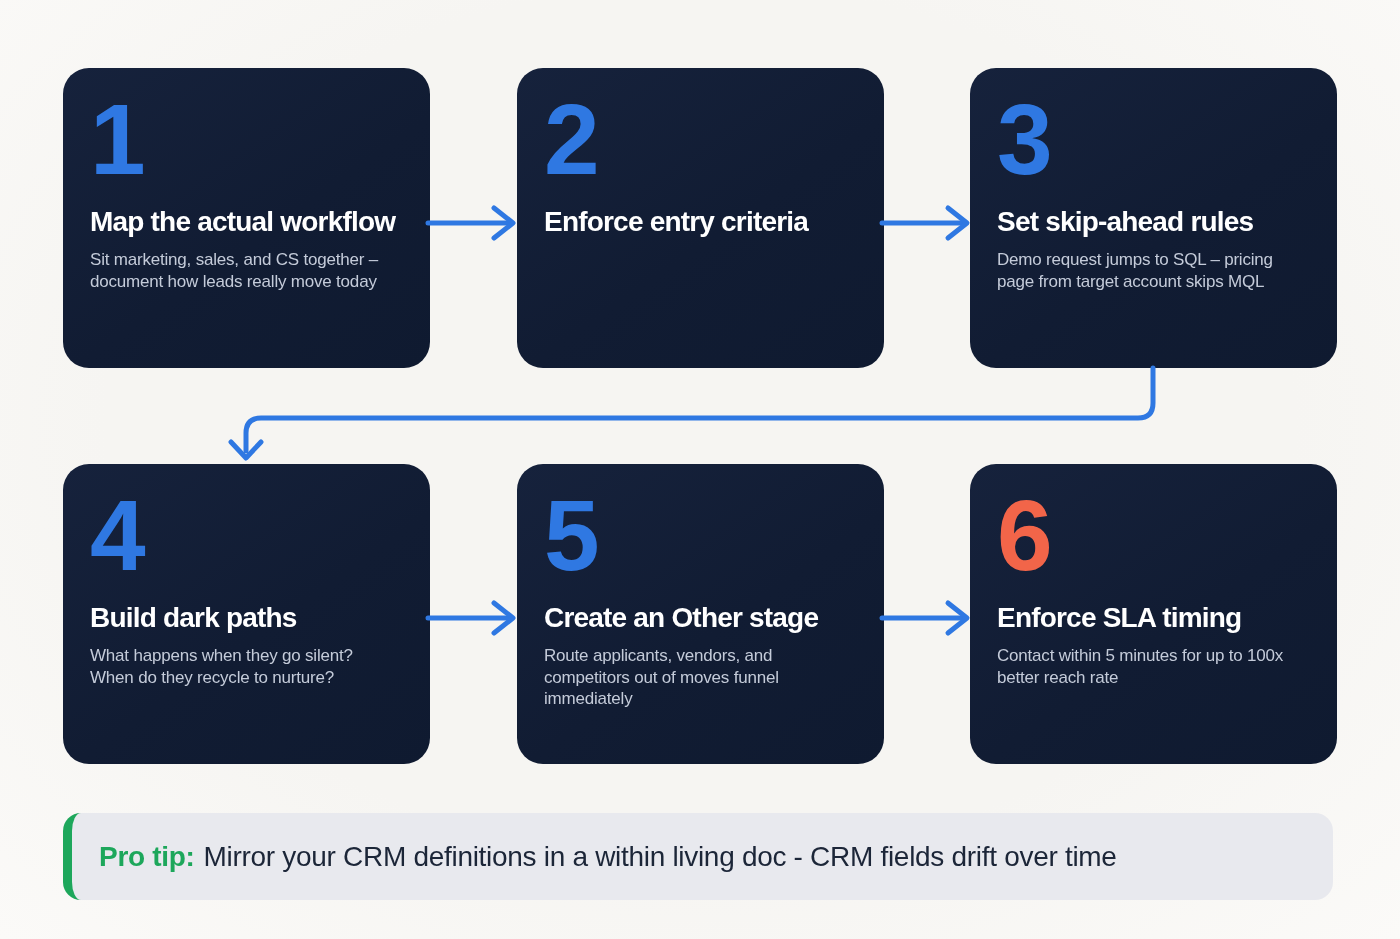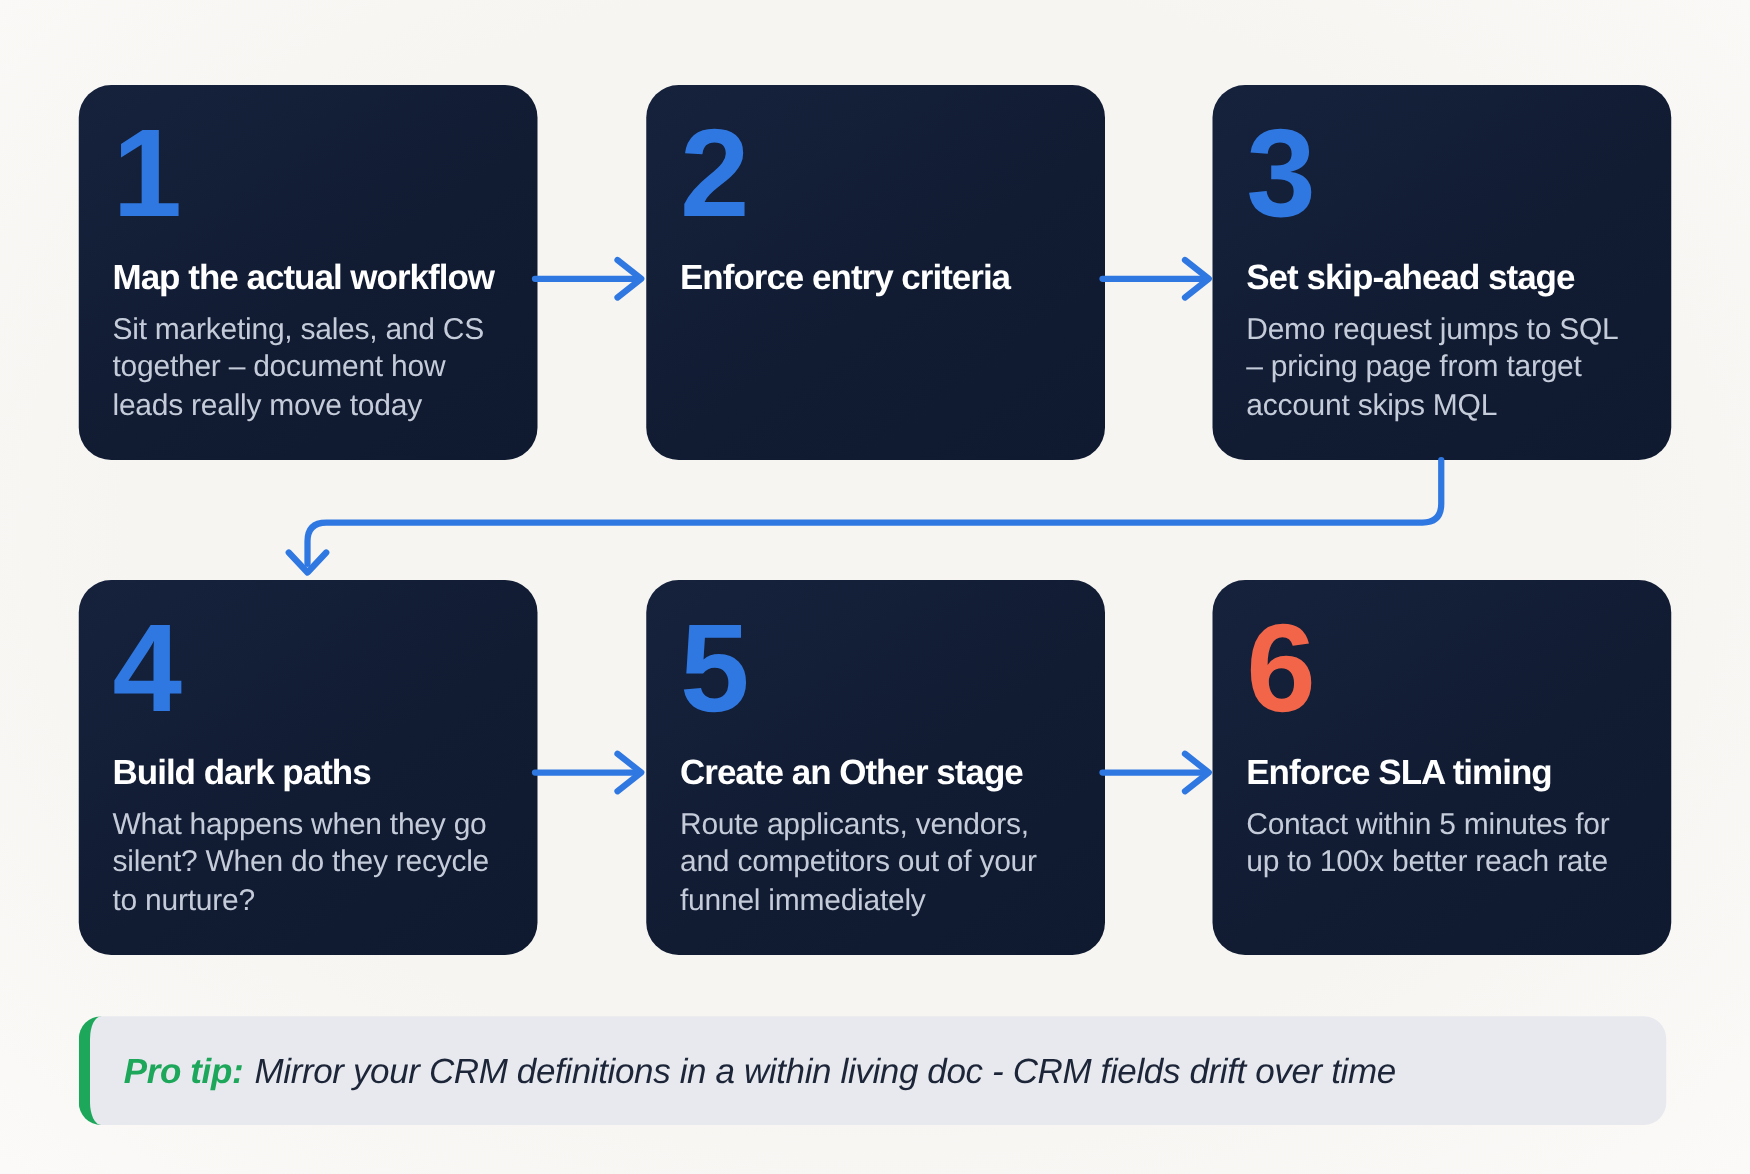--- a/index.html
+++ b/index.html
@@ -55,42 +55,41 @@
   .title {
     margin-top: 26px;
     font-size: 28px;
     font-weight: 700;
     letter-spacing: -0.8px;
     color: #ffffff;
     white-space: nowrap;
   }
   .desc {
     margin-top: 11px;
-    font-size: 24px;
+    font-size: 17px;
     font-weight: 400;
     letter-spacing: -0.2px;
     line-height: 1.27;
     color: #c4cbd9;
   }
   .protip {
     position: absolute;
     left: 63px;
     top: 813px;
     width: 1270px;
     height: 87px;
     background: #e8e9ee;
     border-left: 9px solid #1da75b;
     border-radius: 18px;
     display: flex;
     align-items: center;
     padding-left: 27px;
     font-size: 28px;
     letter-spacing: -0.3px;
     z-index: 1;
-    font-style: italic;
   }
   .protip-label {
     color: #1da75b;
     font-weight: 700;
     margin-right: 9px;
     white-space: nowrap;
   }
   .protip-text {
     color: #1c2638;
     font-weight: 400;
@@ -126,34 +125,34 @@
     <p class="desc">Sit marketing, sales, and CS together – document how leads really move today</p>
   </div>
 
   <div class="card r1c2">
     <div class="num">2</div>
     <div class="title">Enforce entry criteria</div>
   </div>
 
   <div class="card r1c3">
     <div class="num">3</div>
-    <div class="title">Set skip-ahead stage</div>
+    <div class="title">Set skip-ahead rules</div>
     <p class="desc">Demo request jumps to SQL – pricing page from target account skips MQL</p>
   </div>
 
   <div class="card r2c1">
     <div class="num">4</div>
     <div class="title">Build dark paths</div>
     <p class="desc">What happens when they go silent? When do they recycle to nurture?</p>
   </div>
 
   <div class="card r2c2">
     <div class="num">5</div>
     <div class="title">Create an Other stage</div>
-    <p class="desc">Route applicants, vendors, and competitors out of your funnel immediately</p>
+    <p class="desc">Route applicants, vendors, and competitors out of moves funnel immediately</p>
   </div>
 
   <div class="card r2c3">
     <div class="num orange">6</div>
     <div class="title">Enforce SLA timing</div>
     <p class="desc">Contact within 5 minutes for up to 100x better reach rate</p>
   </div>
 
   <div class="protip">
     <span class="protip-label">Pro tip:</span>

